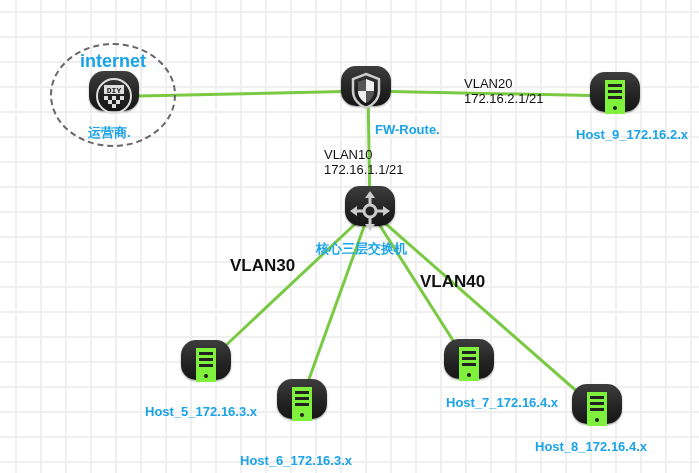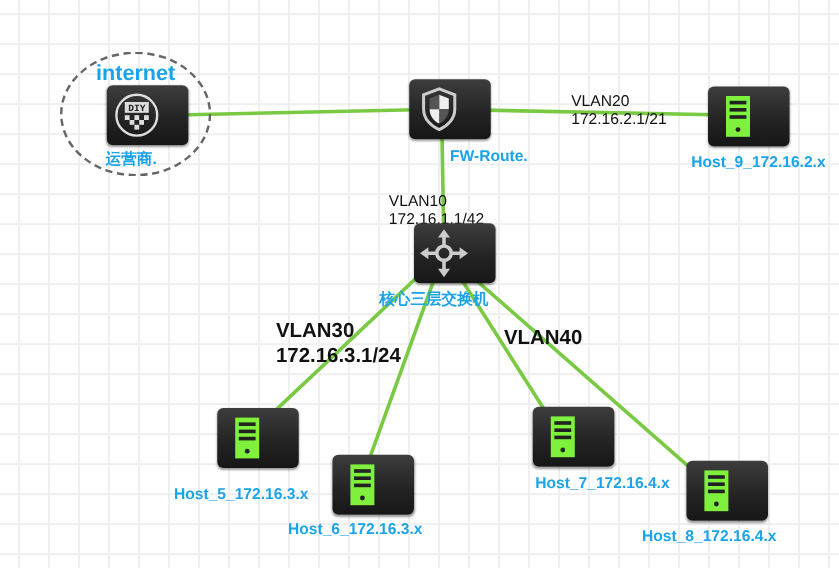--- a/index.html
+++ b/index.html
@@ -8,24 +8,23 @@
     background-color:#ffffff;
     background-image:
       linear-gradient(to right, #efefef 2px, transparent 2px),
       linear-gradient(to bottom, #efefef 2px, transparent 2px);
     background-size:25px 25px;
     background-position:15px 11px;
     font-family:"Liberation Sans", sans-serif;
   }
   #links { position:absolute; left:0; top:0; width:699px; height:473px; }
   .node {
-    position:absolute; width:50px; height:50px; border-radius:5px;
+    position:absolute; width:50px; height:40px; border-radius:15px;
     background:linear-gradient(to bottom, #3d3d3d 0%, #222 60%, #161616 100%);
     box-shadow:0 1px 2px rgba(0,0,0,0.4);
-    padding-left:18px;
   }
   .node svg { position:absolute; left:0; top:0; width:50px; height:50px; }
   .lbl {
     position:absolute; color:#1aa3e8; font-weight:bold; font-size:13px;
     white-space:nowrap;
   }
   .vl { position:absolute; color:#111; font-size:13px; line-height:15px; white-space:nowrap; }
   .vlb { position:absolute; color:#111; font-size:17px; font-weight:bold; line-height:21px; white-space:nowrap; }
   .cloud {
     position:absolute; left:50px; top:43px; width:126px; height:104px;
@@ -78,50 +77,49 @@
   <svg viewBox="0 0 50 50">
     <rect x="15" y="8" width="20" height="34" fill="#7ff03b"></rect>
     <rect x="18" y="12" width="14" height="3" fill="#222"></rect>
     <rect x="18" y="18" width="14" height="3" fill="#222"></rect>
     <rect x="18" y="24" width="14" height="3" fill="#222"></rect>
     <circle cx="25" cy="36" r="2" fill="#222"></circle>
   </svg>
 </div>
 <div class="lbl" style="left:576px;top:127px;">Host_9_172.16.2.x</div>
 
-<div class="vl" style="left:464px;top:76px;margin-left:12px;">
+<div class="vl" style="left:464px;top:76px;">
   <div>VLAN20</div>
   <div>172.16.2.1/21</div>
 </div>
 
-<div class="vl" style="left:324px;top:160px;">
+<div class="vl" style="left:324px;top:147px;">
   <div>VLAN10</div>
-  <div>172.16.1.1/42</div>
+  <div>172.16.1.1/21</div>
 </div>
 
 <div class="node" style="left:345px;top:186px;">
   <svg viewBox="0 0 50 50">
     <g fill="#ccc" stroke="#ccc">
       <circle cx="25" cy="25" r="6" fill="none" stroke-width="3"></circle>
       <line x1="25" y1="19" x2="25" y2="11" stroke-width="3"></line>
       <line x1="25" y1="31" x2="25" y2="39" stroke-width="3"></line>
       <line x1="19" y1="25" x2="11" y2="25" stroke-width="3"></line>
       <line x1="31" y1="25" x2="39" y2="25" stroke-width="3"></line>
       <polygon points="25,5 20,12 30,12" stroke="none"></polygon>
       <polygon points="25,45 20,38 30,38" stroke="none"></polygon>
       <polygon points="5,25 12,20 12,30" stroke="none"></polygon>
       <polygon points="45,25 38,20 38,30" stroke="none"></polygon>
     </g>
   </svg>
 </div>
 <div class="lbl" style="left:316px;top:240px;">核心三层交换机</div>
 
-<div class="vlb" style="left:230px;top:265px;">
+<div class="vlb" style="left:230px;top:255px;text-align:right;">
   <div>VLAN30</div>
-  <div>172.16.3.1/24</div>
 </div>
 
 <div class="vlb" style="left:420px;top:271px;">
   <div>VLAN40</div>
 </div>
 
 <div class="node" style="left:181px;top:340px;">
   <svg viewBox="0 0 50 50">
     <rect x="15" y="8" width="20" height="34" fill="#7ff03b"></rect>
     <rect x="18" y="12" width="14" height="3" fill="#222"></rect>
@@ -134,21 +132,21 @@
 
 <div class="node" style="left:277px;top:379px;">
   <svg viewBox="0 0 50 50">
     <rect x="15" y="8" width="20" height="34" fill="#7ff03b"></rect>
     <rect x="18" y="12" width="14" height="3" fill="#222"></rect>
     <rect x="18" y="18" width="14" height="3" fill="#222"></rect>
     <rect x="18" y="24" width="14" height="3" fill="#222"></rect>
     <circle cx="25" cy="36" r="2" fill="#222"></circle>
   </svg>
 </div>
-<div class="lbl" style="left:240px;top:433px;">Host_6_172.16.3.x</div>
+<div class="lbl" style="left:240px;top:453px;">Host_6_172.16.3.x</div>
 
 <div class="node" style="left:444px;top:339px;">
   <svg viewBox="0 0 50 50">
     <rect x="15" y="8" width="20" height="34" fill="#7ff03b"></rect>
     <rect x="18" y="12" width="14" height="3" fill="#222"></rect>
     <rect x="18" y="18" width="14" height="3" fill="#222"></rect>
     <rect x="18" y="24" width="14" height="3" fill="#222"></rect>
     <circle cx="25" cy="36" r="2" fill="#222"></circle>
   </svg>
 </div>

